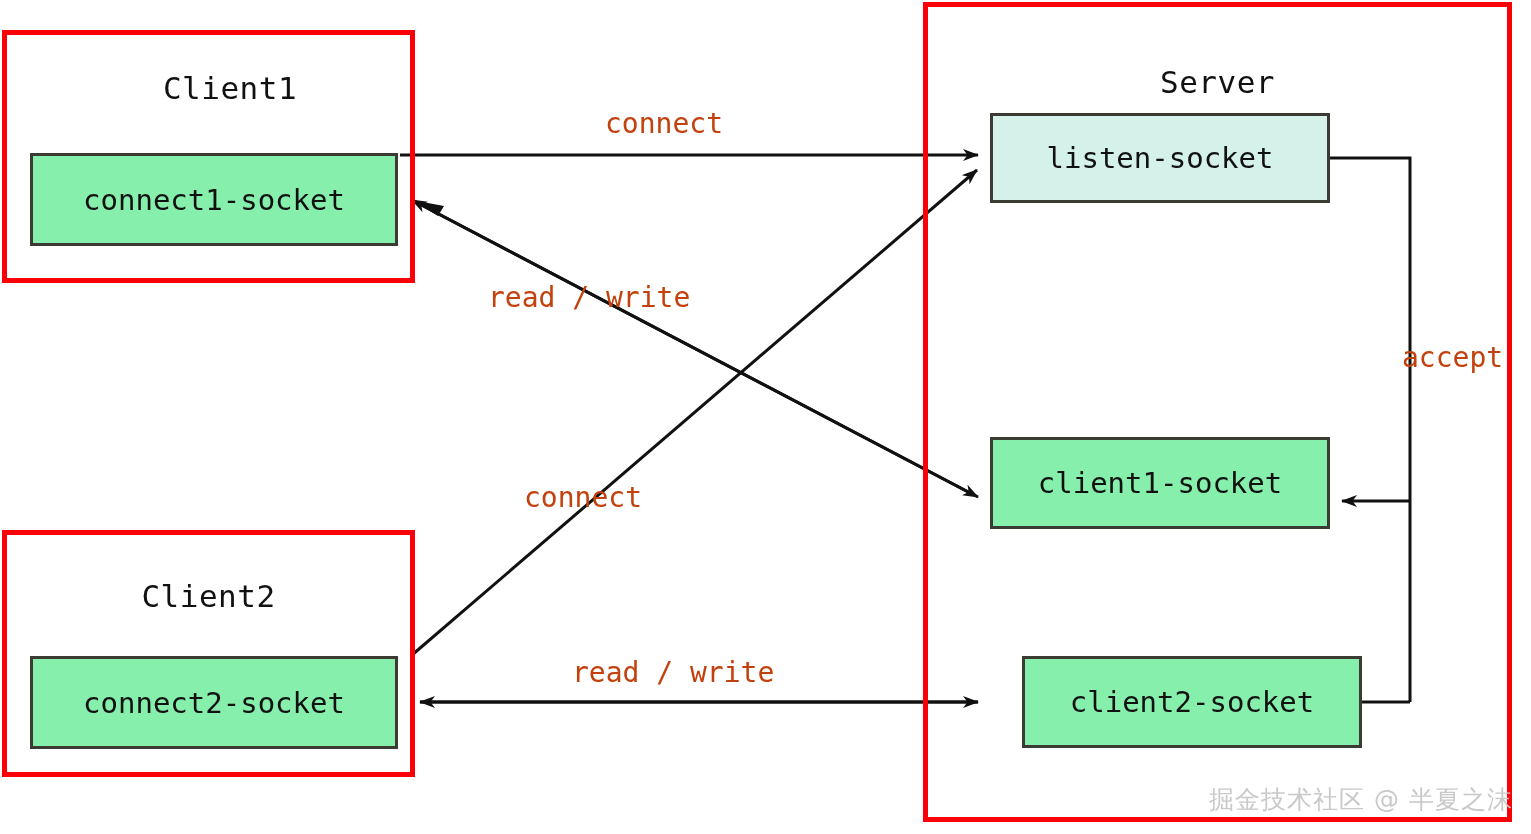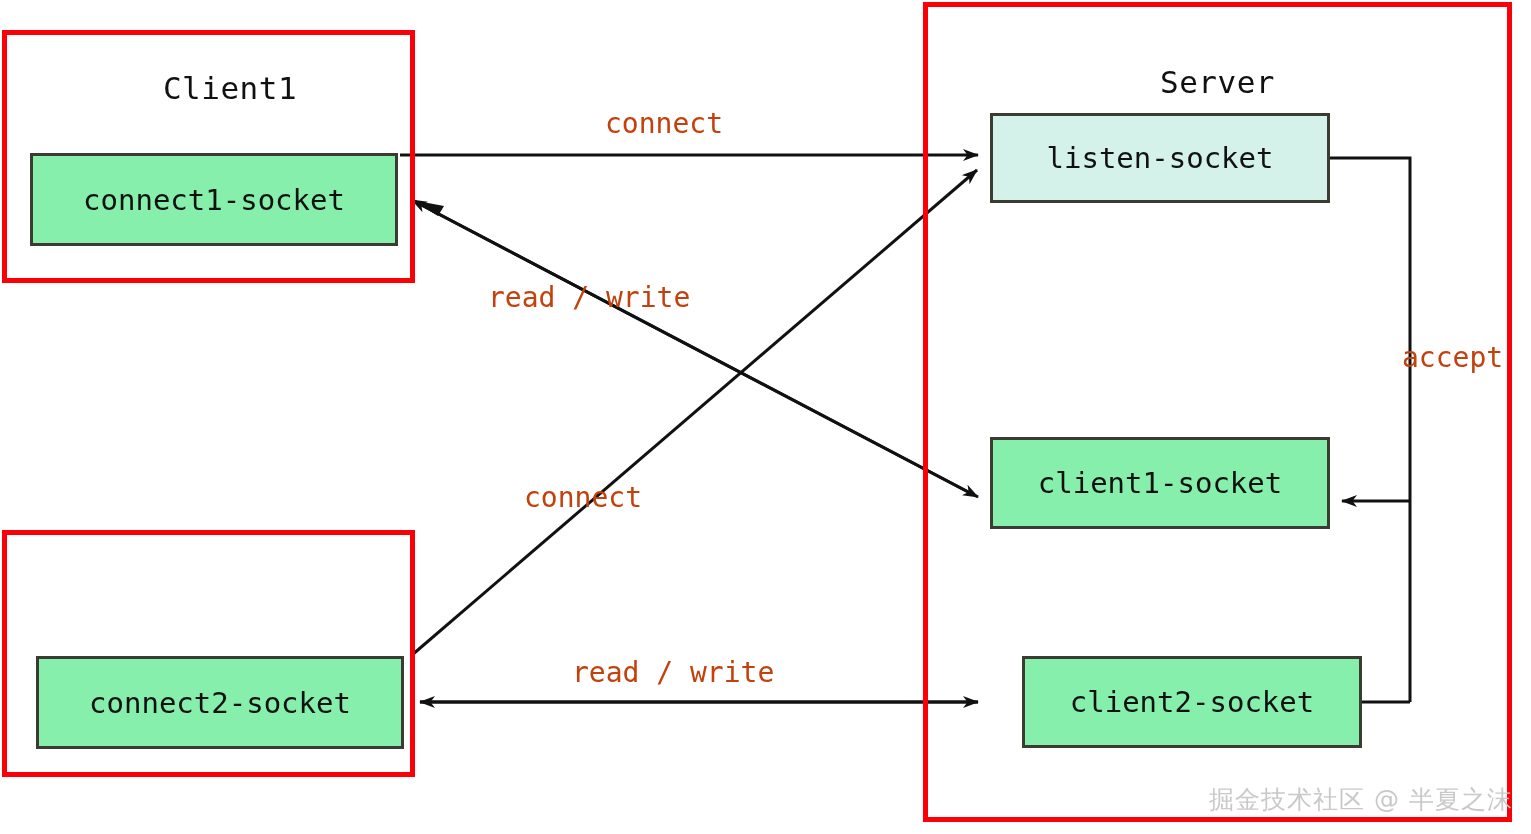--- a/index.html
+++ b/index.html
@@ -116,21 +116,22 @@
     </g>
   </svg>
 
   <div class="group-box" style="left:2px; top:30px; width:413px; height:253px;">
   </div>
   <div class="group-title" style="left:2px; width:456px; top:70px;">Client1</div>
   <div class="node orange" style="left:30px; top:153px; width:368px; height:93px;">connect1-socket</div>
 
   <div class="group-box" style="left:2px; top:530px; width:413px; height:247px;">
   </div>
-  <div class="node orange" style="left:36px; top:656px; width:368px; height:93px;">connect2-socket</div>
+  <div class="group-title" style="left:2px; width:413px; top:578px;">Client2</div>
+  <div class="node orange" style="left:30px; top:656px; width:368px; height:93px;">connect2-socket</div>
 
   <div class="group-box" style="left:923px; top:2px; width:589px; height:820px;">
   </div>
   <div class="group-title" style="left:923px; width:589px; top:64px;">Server</div>
 
   <div class="node mint" style="left:990px; top:113px; width:340px; height:90px;">listen-socket</div>
 
   <div class="node orange" style="left:990px; top:437px; width:340px; height:92px;">client1-socket</div>
 
   <div class="node orange" style="left:990px; top:656px; width:340px; height:92px;margin-left:32px;">client2-socket</div>

